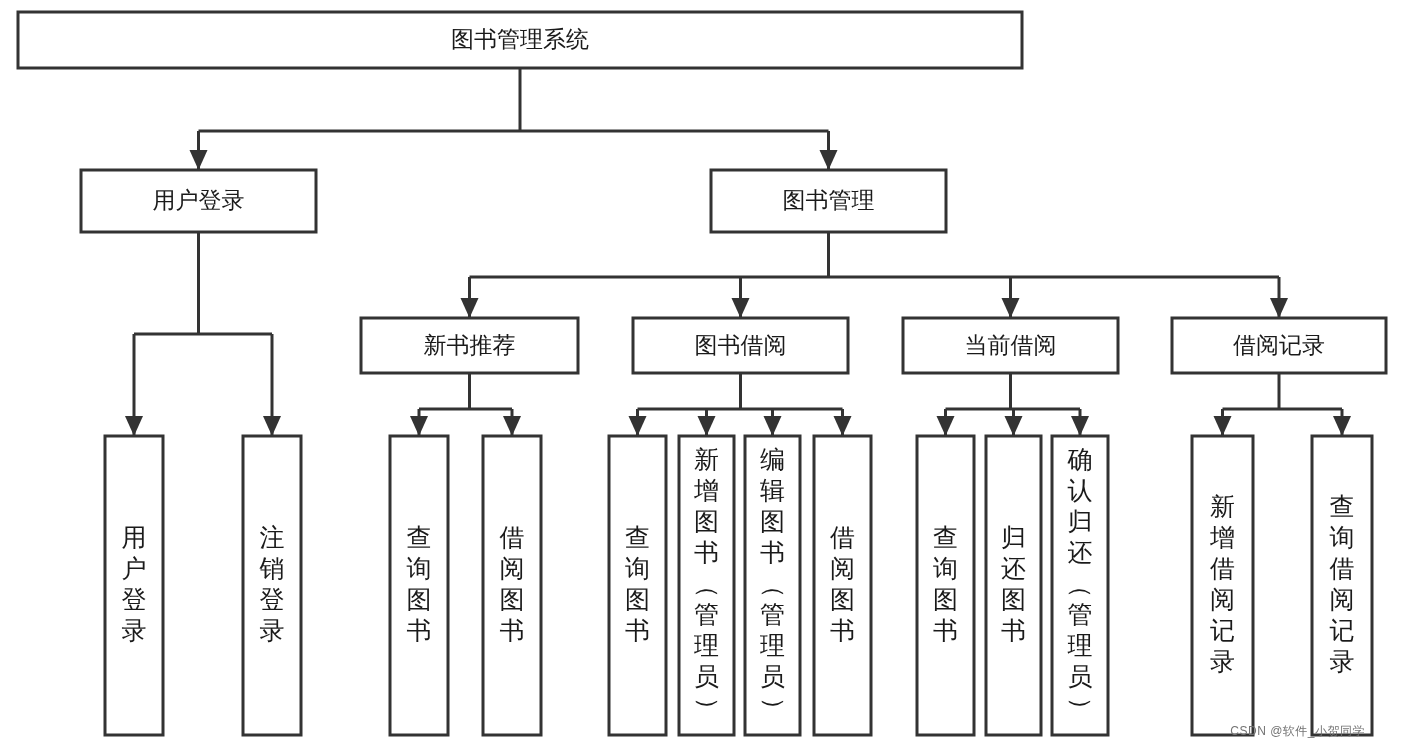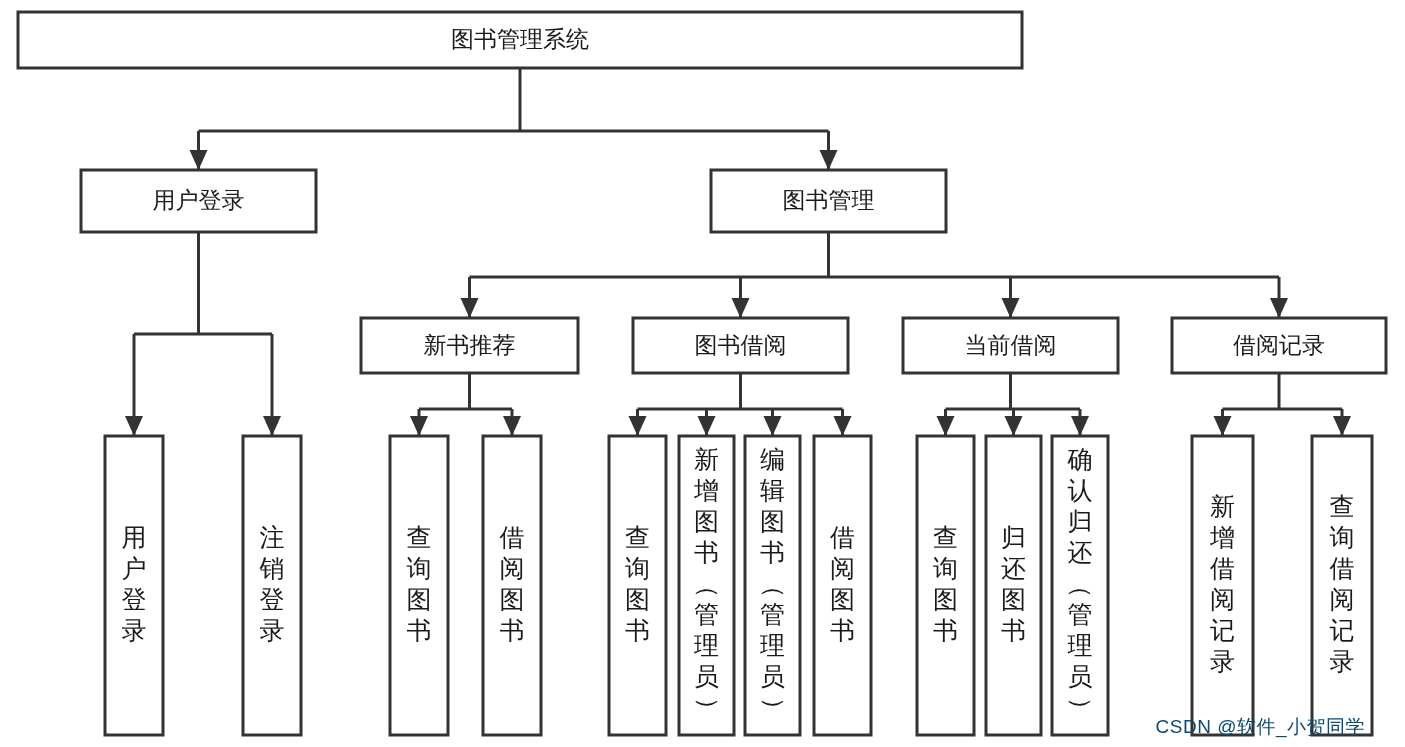--- a/index.html
+++ b/index.html
@@ -51,22 +51,22 @@
     font-size: 25px;
     fill: #1a1a1a;
     text-anchor: middle;
     dominant-baseline: middle;
   }
   .watermark {
     position: absolute;
     right: 10px;
     bottom: 7px;
     font-family: "Liberation Sans", "DejaVu Sans", sans-serif;
-    font-size: 19px;
-    color: #0c4a6e;
+    font-size: 12px;
+    color: #737373;
     letter-spacing: 0.5px;
     white-space: nowrap;
     user-select: none;
   }
 </style>
 </head>
 <body>
 
 <div id="diagram-root">
   <svg class="diagram" viewBox="0 0 1405 747" xmlns="http://www.w3.org/2000/svg">

